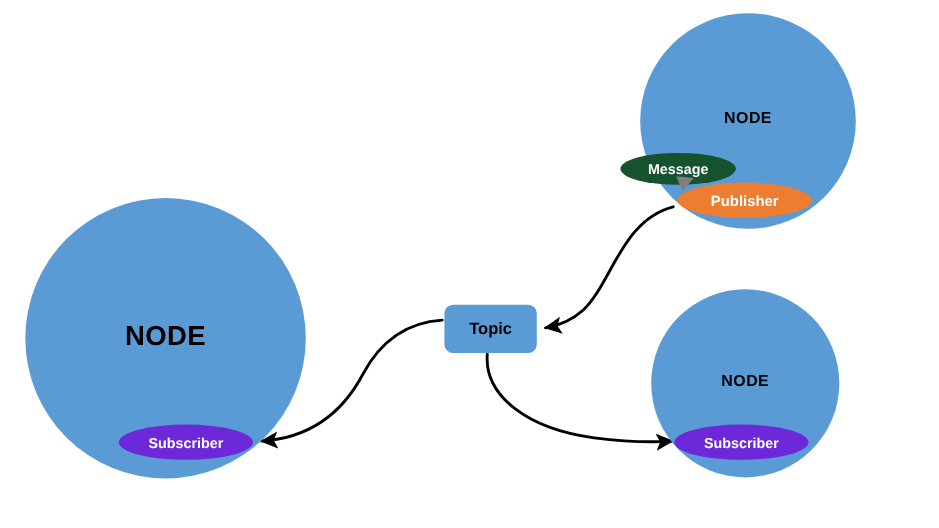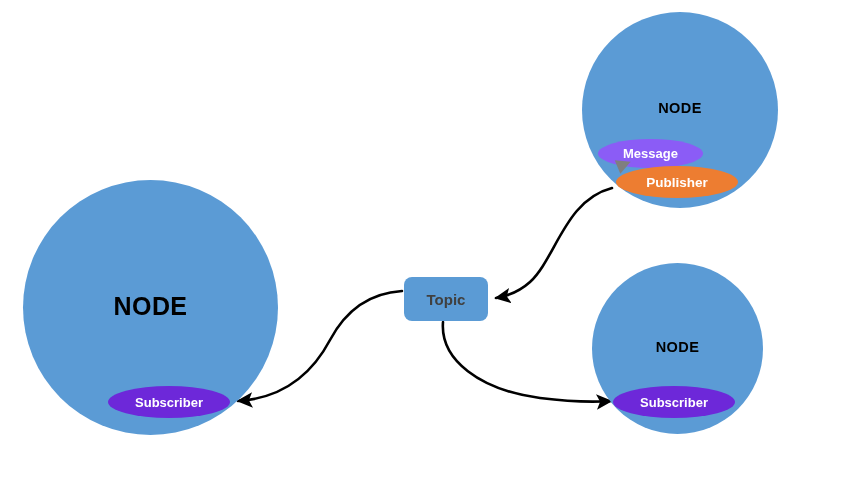--- a/index.html
+++ b/index.html
@@ -110,25 +110,25 @@
     height: 32px;
   }
   #sub-right {
     left: 613px;
     top: 386px;
     width: 122px;
     height: 32px;
   }
 
   #msg-bubble {
-    left: 598px;
+    left: 564px;
     top: 139px;
     width: 105px;
     height: 29px;
-    background: #8b5cf6;
+    background: #14532d;
     font-size: 13px;
     z-index: 3;
   }
   #msg-tail {
     position: absolute;
     left: 614px;
     top: 161px;
     width: 0;
     height: 0;
     border-left: 7px solid transparent;
@@ -151,21 +151,21 @@
     position: absolute;
     left: 404px;
     top: 277px;
     width: 84px;
     height: 44px;
     border-radius: 8px;
     background: #5B9BD5;
     display: flex;
     align-items: center;
     justify-content: center;
-    color: #404040;
+    color: #000000;
     font-weight: bold;
     font-size: 15px;
     z-index: 5;
   }
 </style>
 </head>
 <body>
 
 <div id="slide">
 

